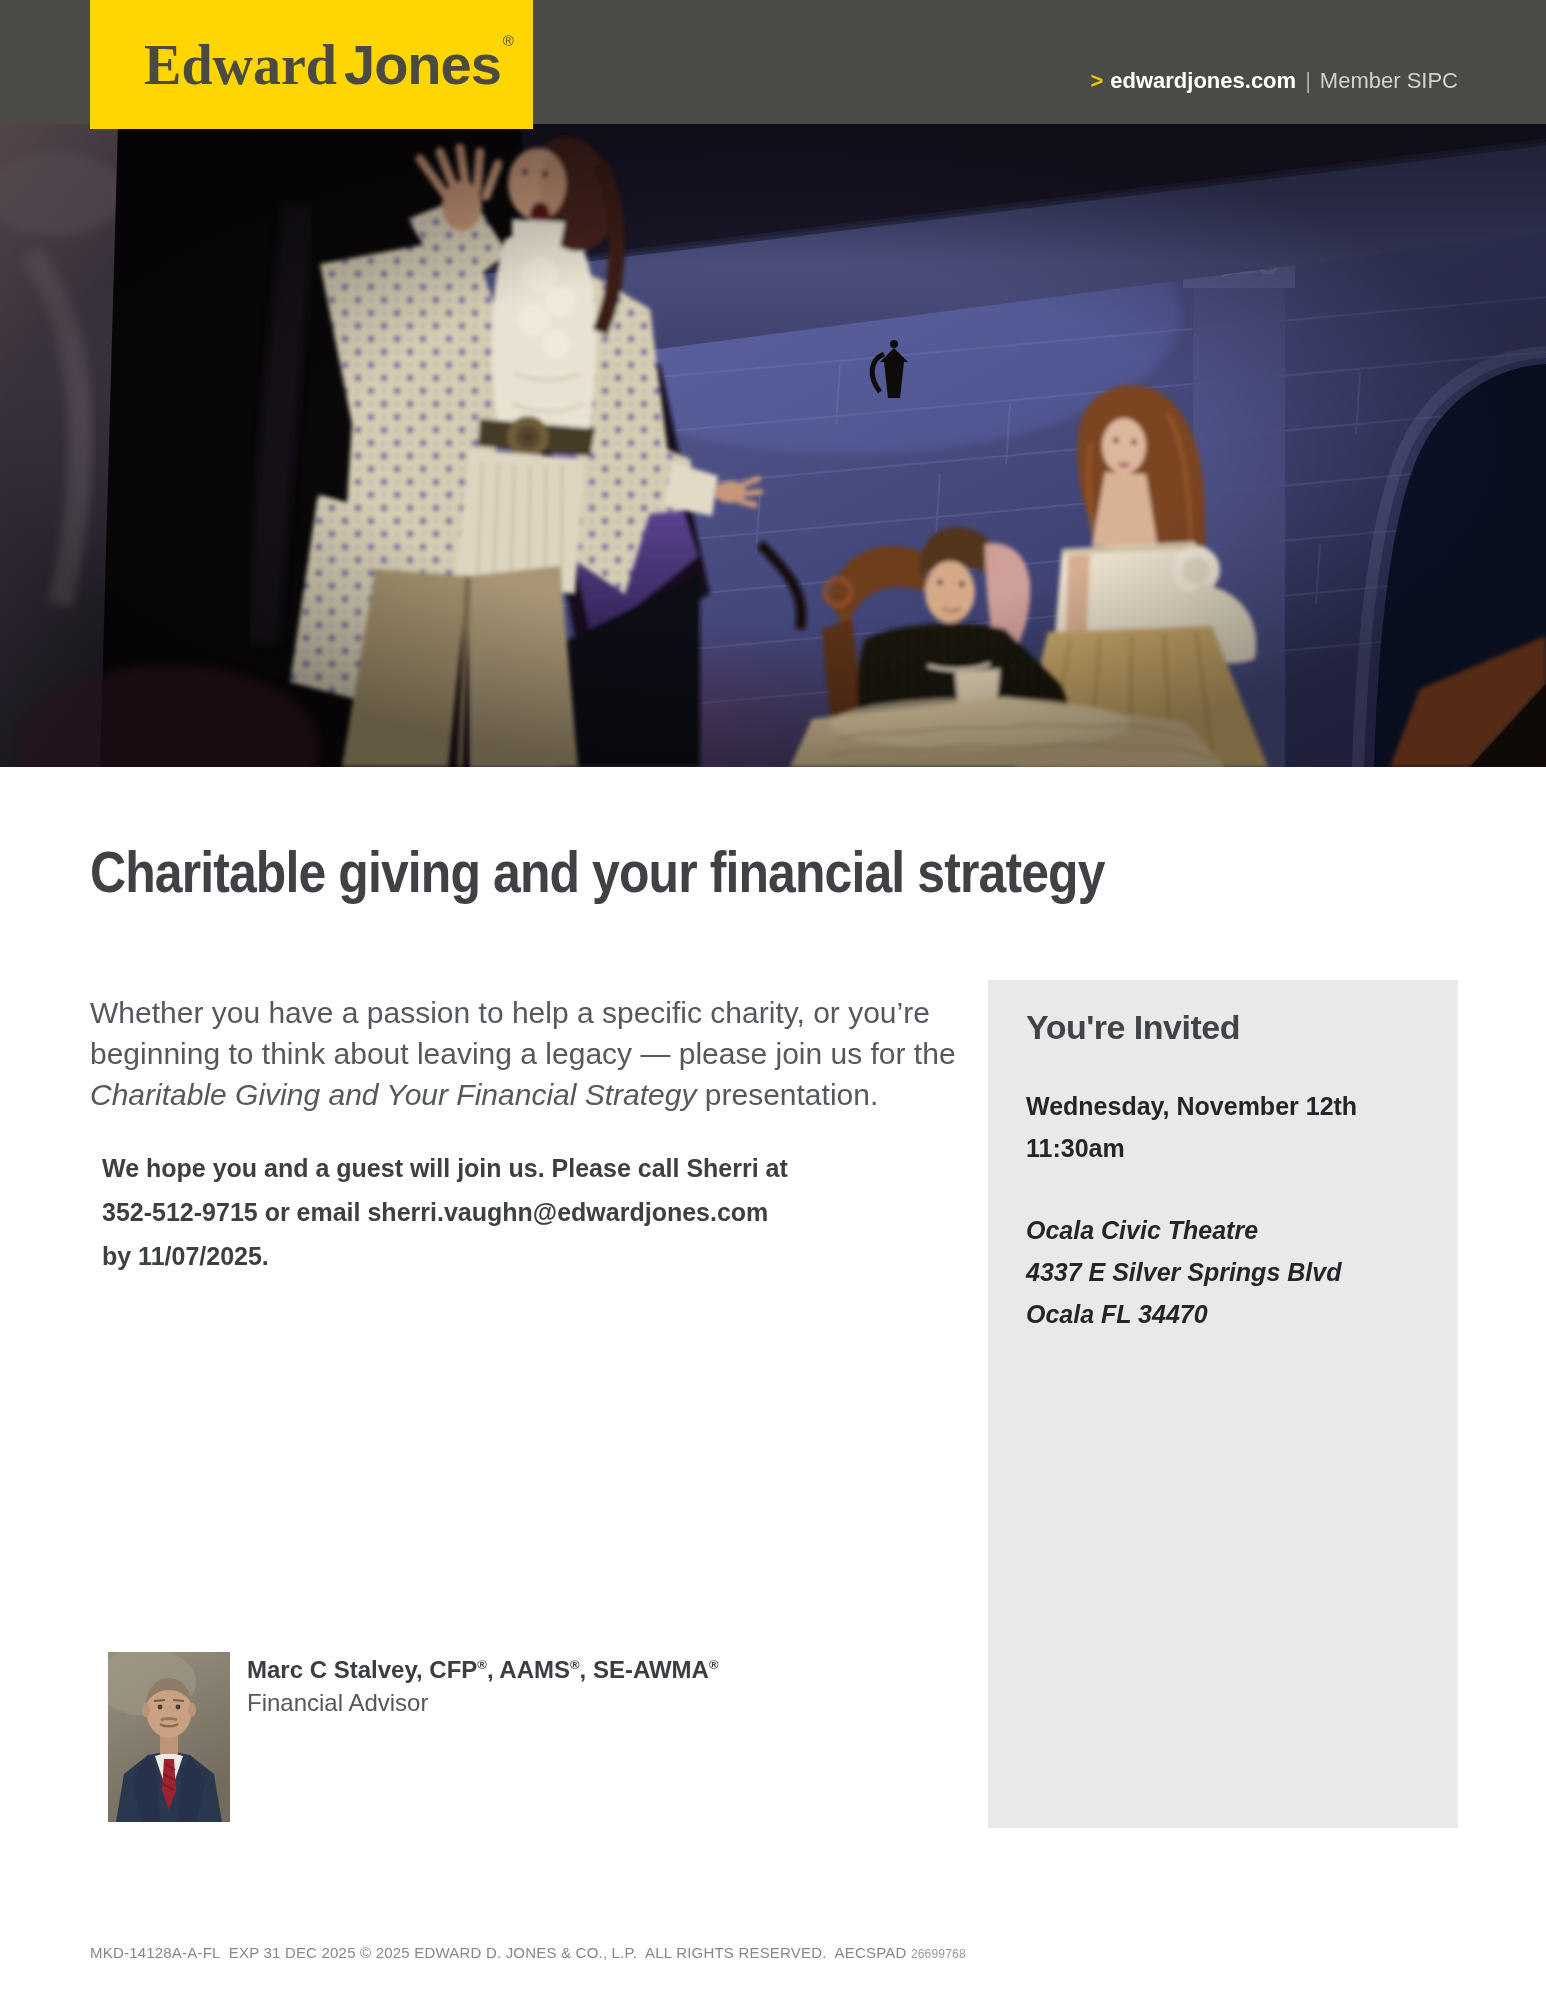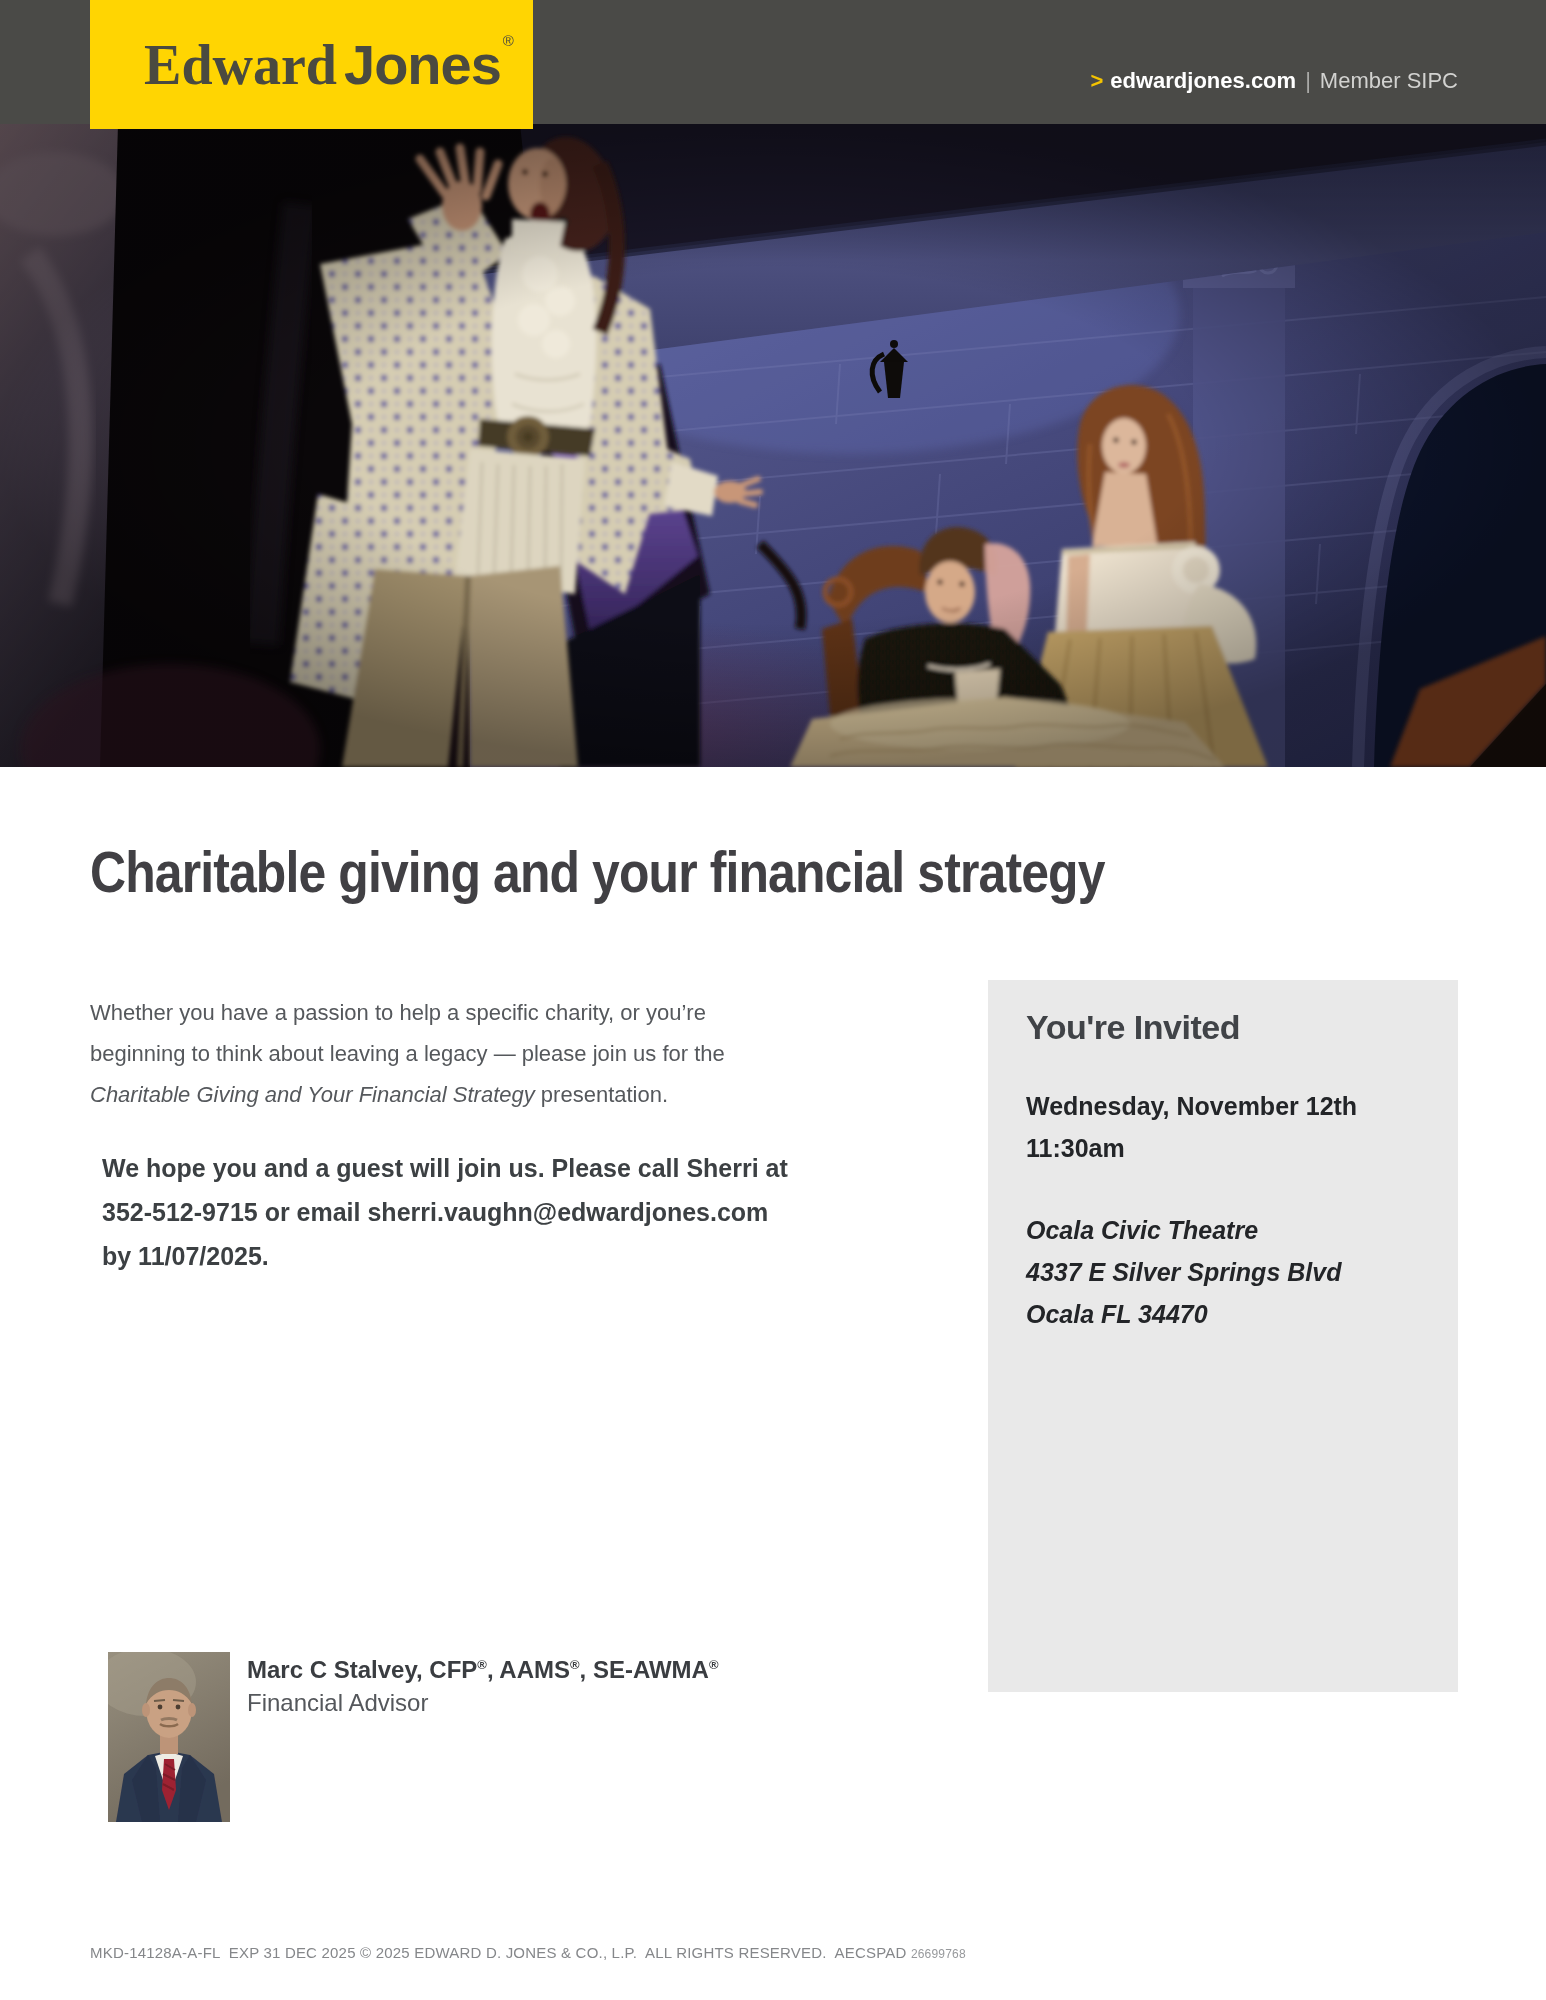--- a/index.html
+++ b/index.html
@@ -22,26 +22,26 @@
 
   
   .hero{position:absolute;left:0;top:124px;width:1546px;height:643px;overflow:hidden;background:#0c0a10;}
   .hero svg{display:block;}
 
   
   .title{position:absolute;left:90px;top:838px;margin:0;font-size:58px;font-weight:700;color:#414044;
          letter-spacing:-1px;transform:scaleX(.86);transform-origin:left center;white-space:nowrap;}
 
   
-  .intro{position:absolute;left:90px;top:992px;font-size:22px;color:#55585c;line-height:41px;white-space:nowrap;}
+  .intro{position:absolute;left:90px;top:992px;font-size:30px;color:#55585c;line-height:41px;white-space:nowrap;}
   .intro em{font-style:italic;}
   .cta{position:absolute;left:102px;top:1146px;font-size:25px;font-weight:700;color:#3c4043;line-height:44px;white-space:nowrap;}
 
   
-  .invite{position:absolute;left:988px;top:980px;width:470px;height:712px;background:#e9e9e9;
+  .invite{position:absolute;left:988px;top:980px;width:470px;height:848px;background:#e9e9e9;
           box-sizing:border-box;padding:28px 38px;}
   .invite h2{margin:0 0 38px 0;font-size:34px;font-weight:700;color:#404347;letter-spacing:-.5px;}
   .invite-group{font-size:25px;font-weight:700;color:#232528;line-height:42px;}
   .invite-group.venue{margin-top:40px;font-style:italic;}
 
   
   .advisor{position:absolute;left:108px;top:1652px;display:flex;}
   .headshot{width:122px;height:170px;overflow:hidden;flex:0 0 auto;}
   .adv-text{margin-left:17px;padding-top:1px;}
   .adv-name{font-size:24px;font-weight:700;color:#3a3d41;line-height:33px;}

